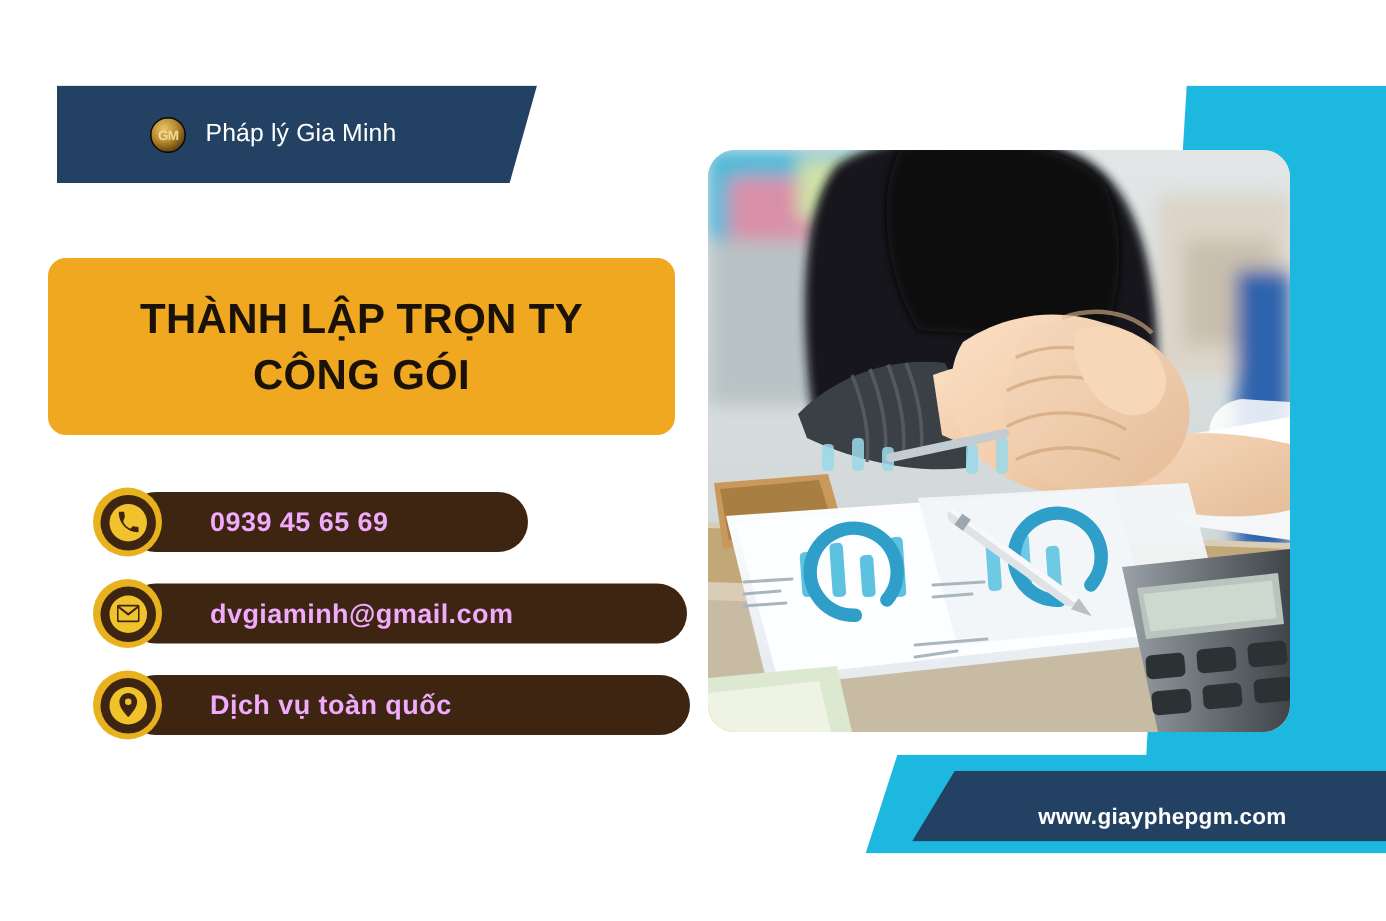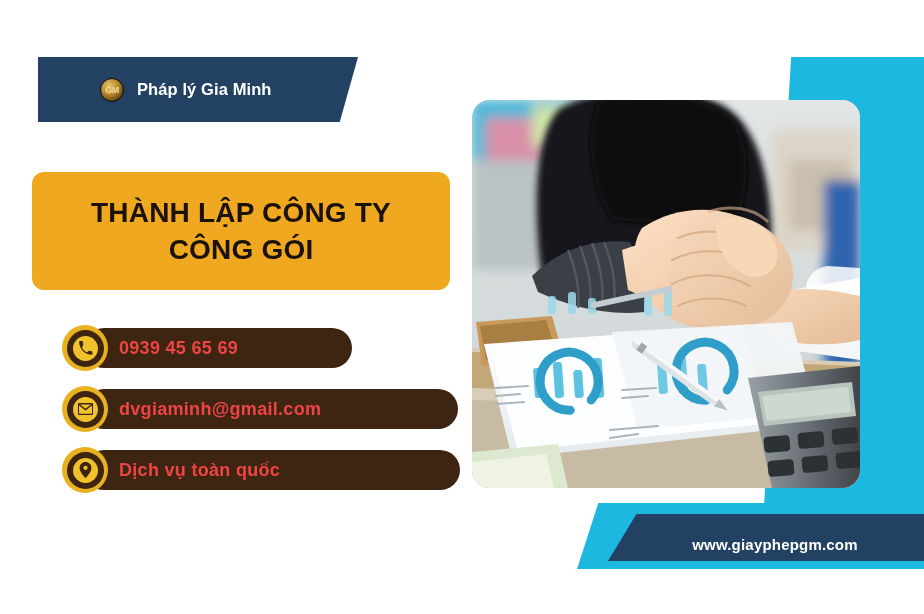--- a/index.html
+++ b/index.html
@@ -85,21 +85,21 @@
     justify-content: center;
     color: #f2d99a;
     font-size: 9px;
     font-weight: bold;
     letter-spacing: -0.5px;
   }
   .brand-name {
     margin-left: 13px;
     color: #ffffff;
     font-size: 16.5px;
-    font-weight: bold;
+    font-weight: normal;
     letter-spacing: 0.1px;
     white-space: nowrap;
     text-align: right;
   }
 
   
   .title-box {
     position: absolute;
     left: 32px;
     top: 172px;
@@ -141,23 +141,23 @@
     left: 22px;
     top: 3px;
     height: 40px;
     background: #3d2512;
     border-radius: 20px;
     display: flex;
     align-items: center;
     z-index: 1;
   }
   .pill-text {
-    margin-left: 35px;
+    margin-left: 56px;
     margin-right: 22px;
-    color: #ef4444;
+    color: #f0abfc;
     font-size: 18px;
     font-weight: bold;
     letter-spacing: 0.3px;
     white-space: nowrap;
   }
   .badge {
     position: relative;
     z-index: 2;
     width: 46px;
     height: 46px;
@@ -235,21 +235,21 @@
   <div class="cyan-bottom"></div>
 
   <div class="header-bar">
     <div class="logo-mark">
       <span class="logo-glyph">GM</span>
     </div>
     <div class="brand-name">Pháp lý Gia Minh</div>
   </div>
 
   <div class="title-box">
-    <div class="title-line">THÀNH LẬP CÔNG TY</div>
+    <div class="title-line">THÀNH LẬP TRỌN TY</div>
     <div class="title-line">CÔNG GÓI</div>
   </div>
 
   <div class="contact-row r1">
     <div class="pill" style="width:268px">
       <span class="pill-text">0939 45 65 69</span>
     </div>
     <div class="badge">
       <div class="badge-inner">
         <div class="badge-core">

